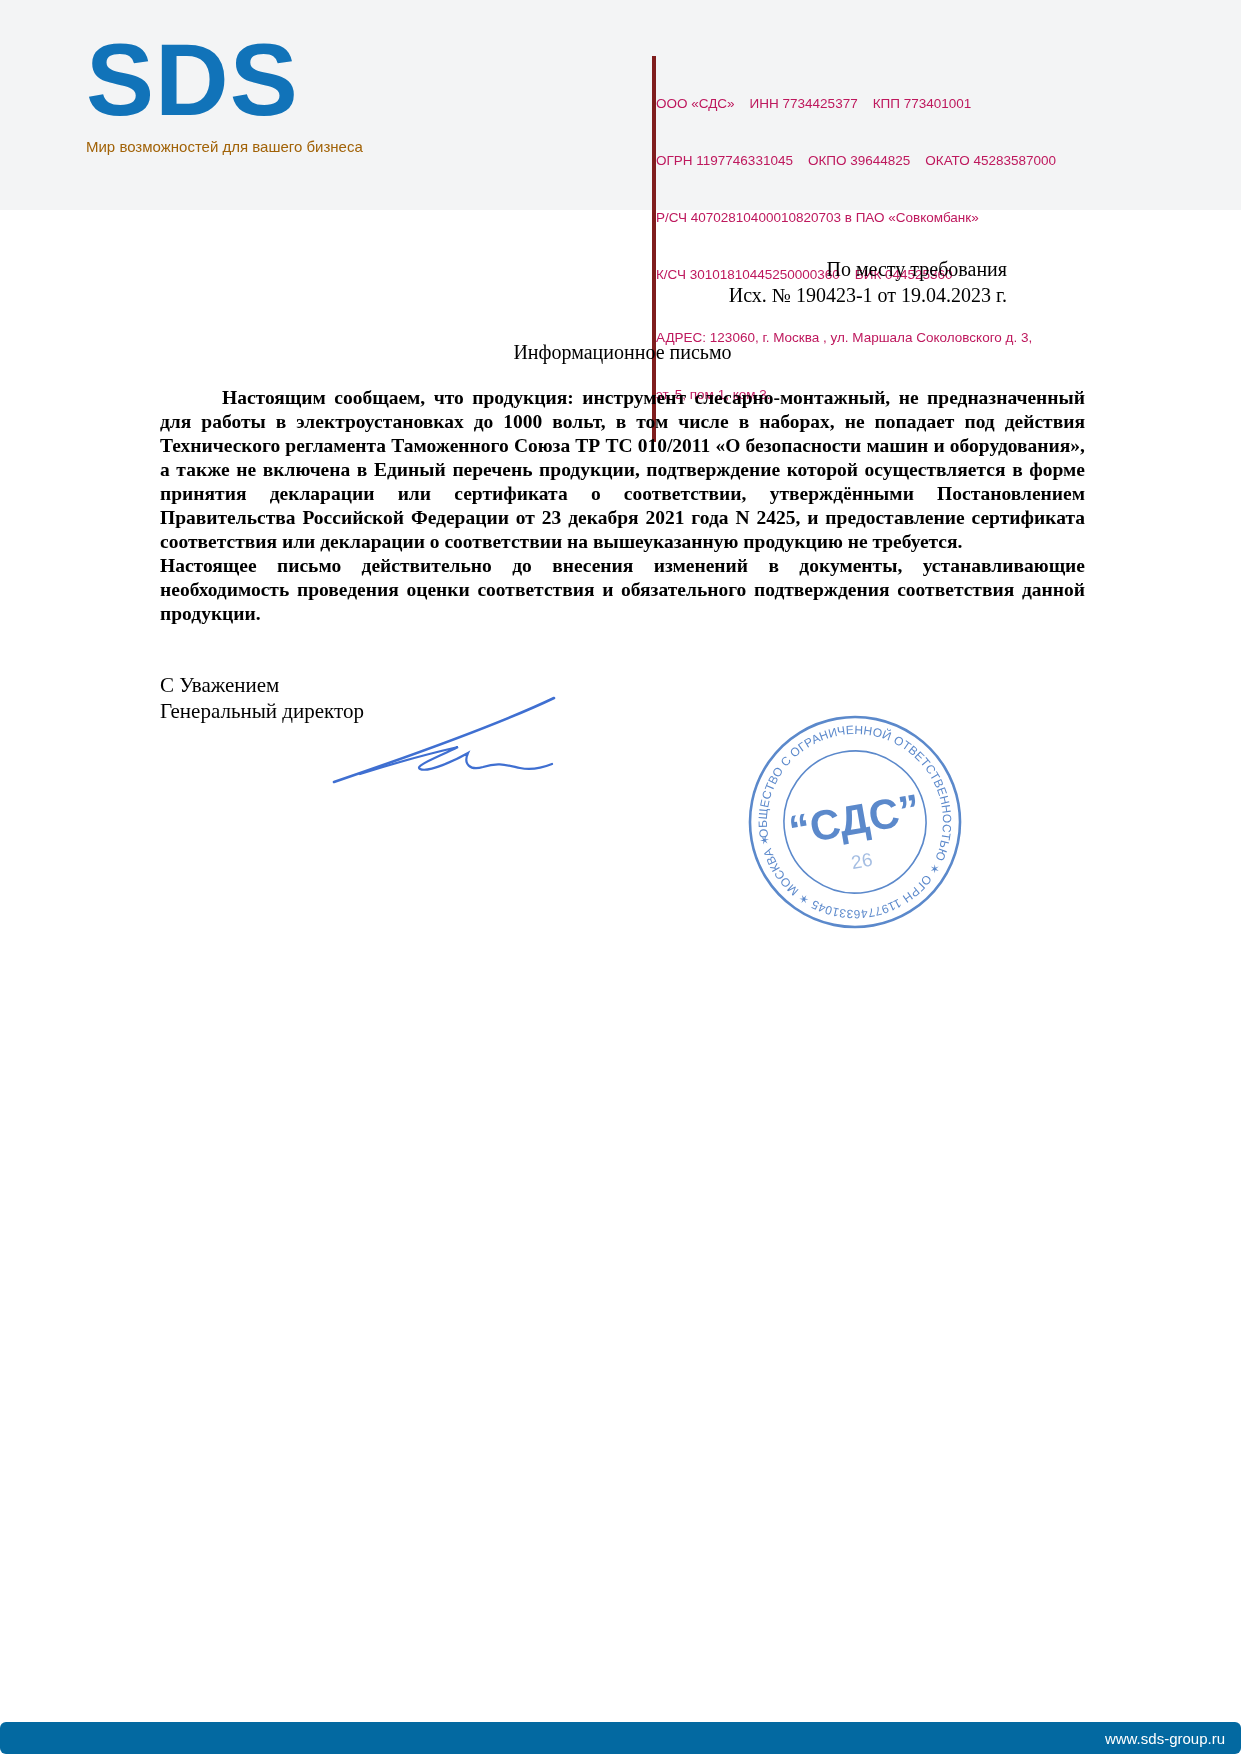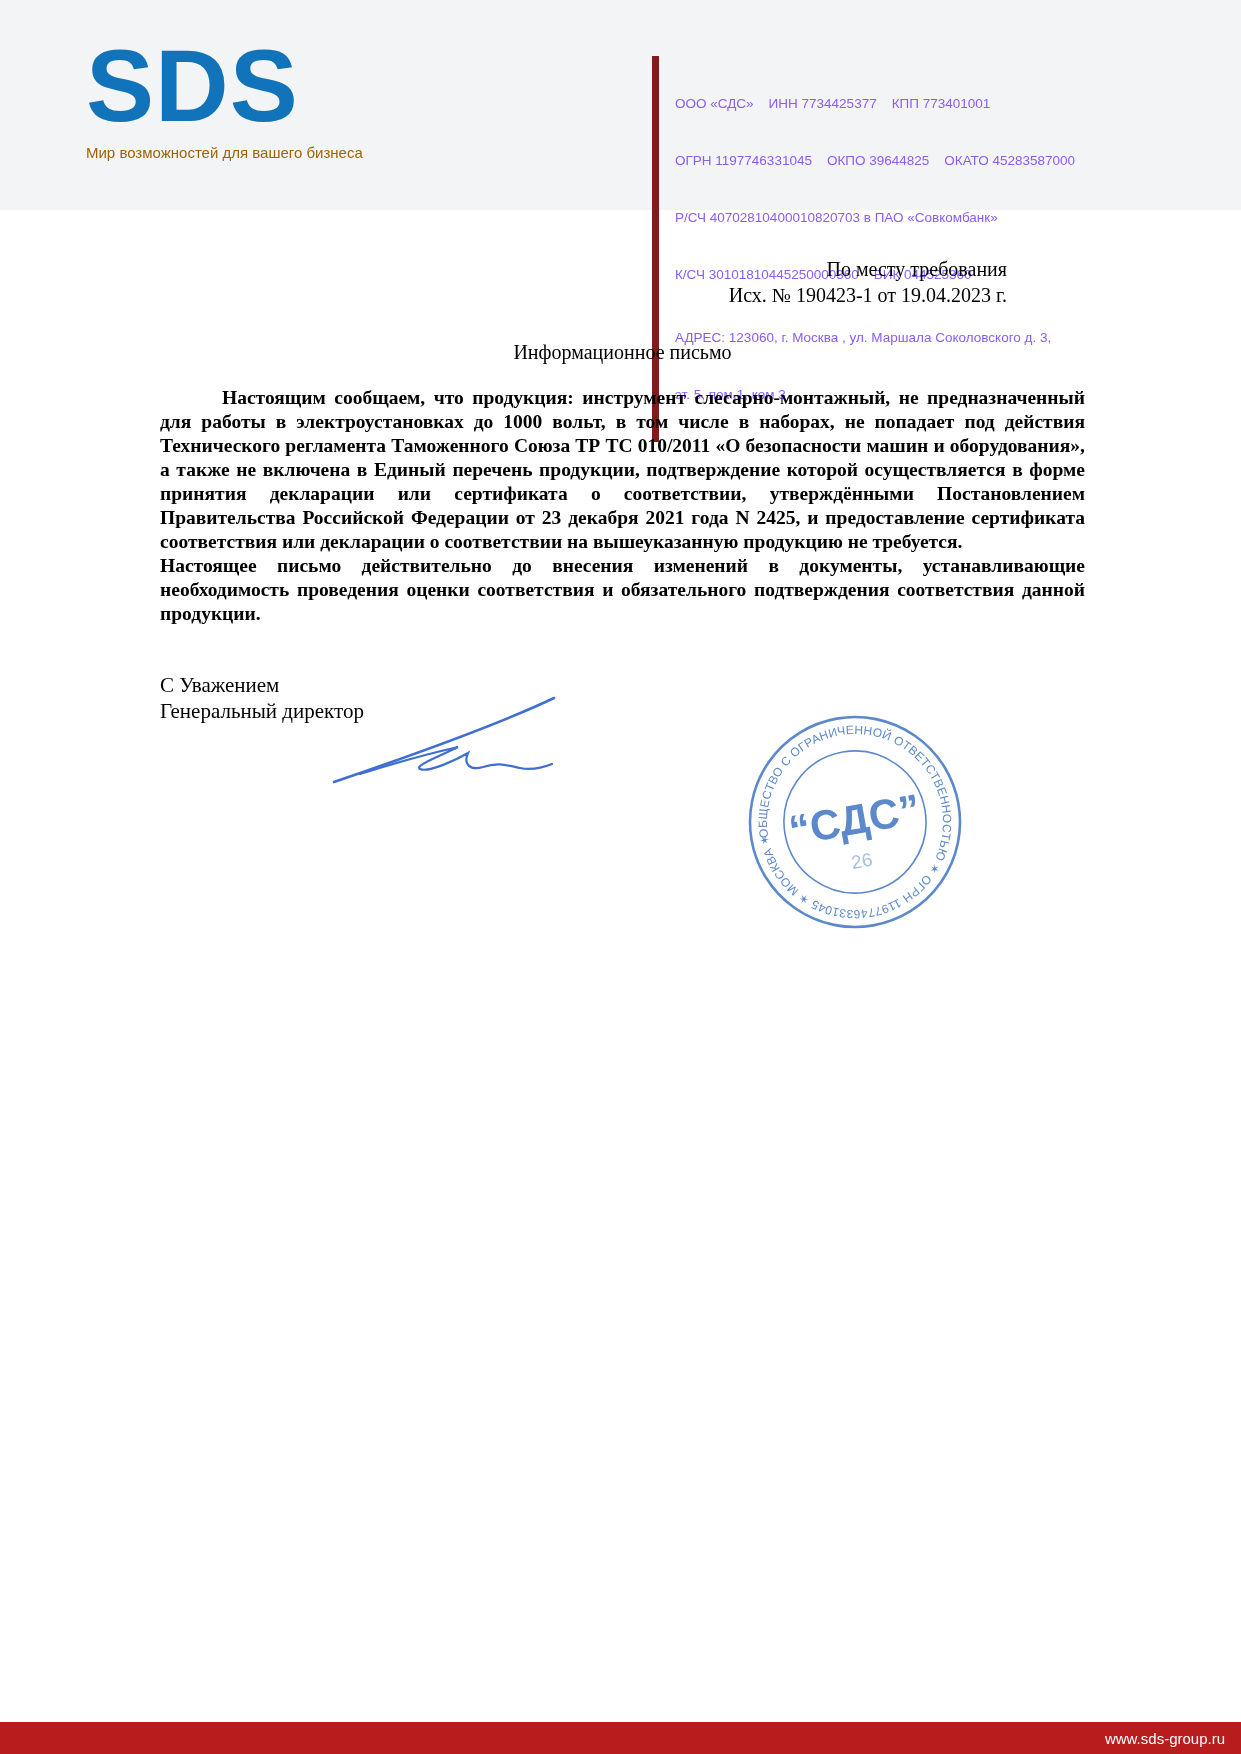--- a/index.html
+++ b/index.html
@@ -7,34 +7,34 @@
   .page {
     position:relative; width:1241px; height:1754px; margin:0 auto;
     background:#ffffff; color:#000;
     font-family:"Liberation Serif", serif; overflow:hidden;
   }
   
   .letterhead {
     position:absolute; top:0; left:0; width:100%; height:210px;
     background:#f3f4f5;
   }
-  .logo-block { position:absolute; left:86px; top:34px; }
+  .logo-block { position:absolute; left:86px; top:28px; }
   .logo-text {
     font-family:"Liberation Sans", sans-serif; font-weight:700;
     font-size:102px; line-height:104px; color:#1173b9; letter-spacing:1px;
   }
   .tagline {
     margin-top:6px; font-family:Liberation Sans, sans-serif;
     font-size:15px; color:#a16207;
   }
   .details-block {
     position:absolute; left:652px; top:56px;
-    border-left:7px solid #7f1d1d; padding-left:16px;
+    border-left:4px solid #7f1d1d; 
     font-family:"Liberation Sans", sans-serif;
-    font-size:13.5px; line-height:19px; color:#8b5cf6;
+    font-size:13.5px; line-height:19px; color:#be185d;
     white-space:pre-wrap;
   }
   .detail-line.address-gap { margin-top:6px; }
   
   .letter {
     position:absolute; top:210px; left:0; width:100%;
     padding:0 156px 0 160px; font-size:19.5px; line-height:24px;
   }
   .recipient-block {
     margin-top:46px; text-align:right; padding-right:78px;
@@ -53,24 +53,25 @@
   .signature-scribble {
     position:absolute; left:320px; top:692px; width:245px; height:105px;
   }
   .stamp {
     position:absolute; left:743px; top:710px; width:224px; height:224px;
     opacity:0.92; transform:rotate(-10deg);
   }
   
   .footer-bar {
     position:absolute; left:0; bottom:0; width:100%; height:32px;
-    background:#b91c1c; color:#ffffff;
+    background:#0369a1; color:#ffffff;
     font-family:"Liberation Sans", sans-serif; font-size:15px;
     display:flex; align-items:center; justify-content:flex-end;
     padding-right:16px;
+    border-radius:6px;
   }
 </style>
 </head>
 <body>
 
 <div class="page">
 
   <header class="letterhead">
     <div class="logo-block">
       <div class="logo-text">SDS</div>

